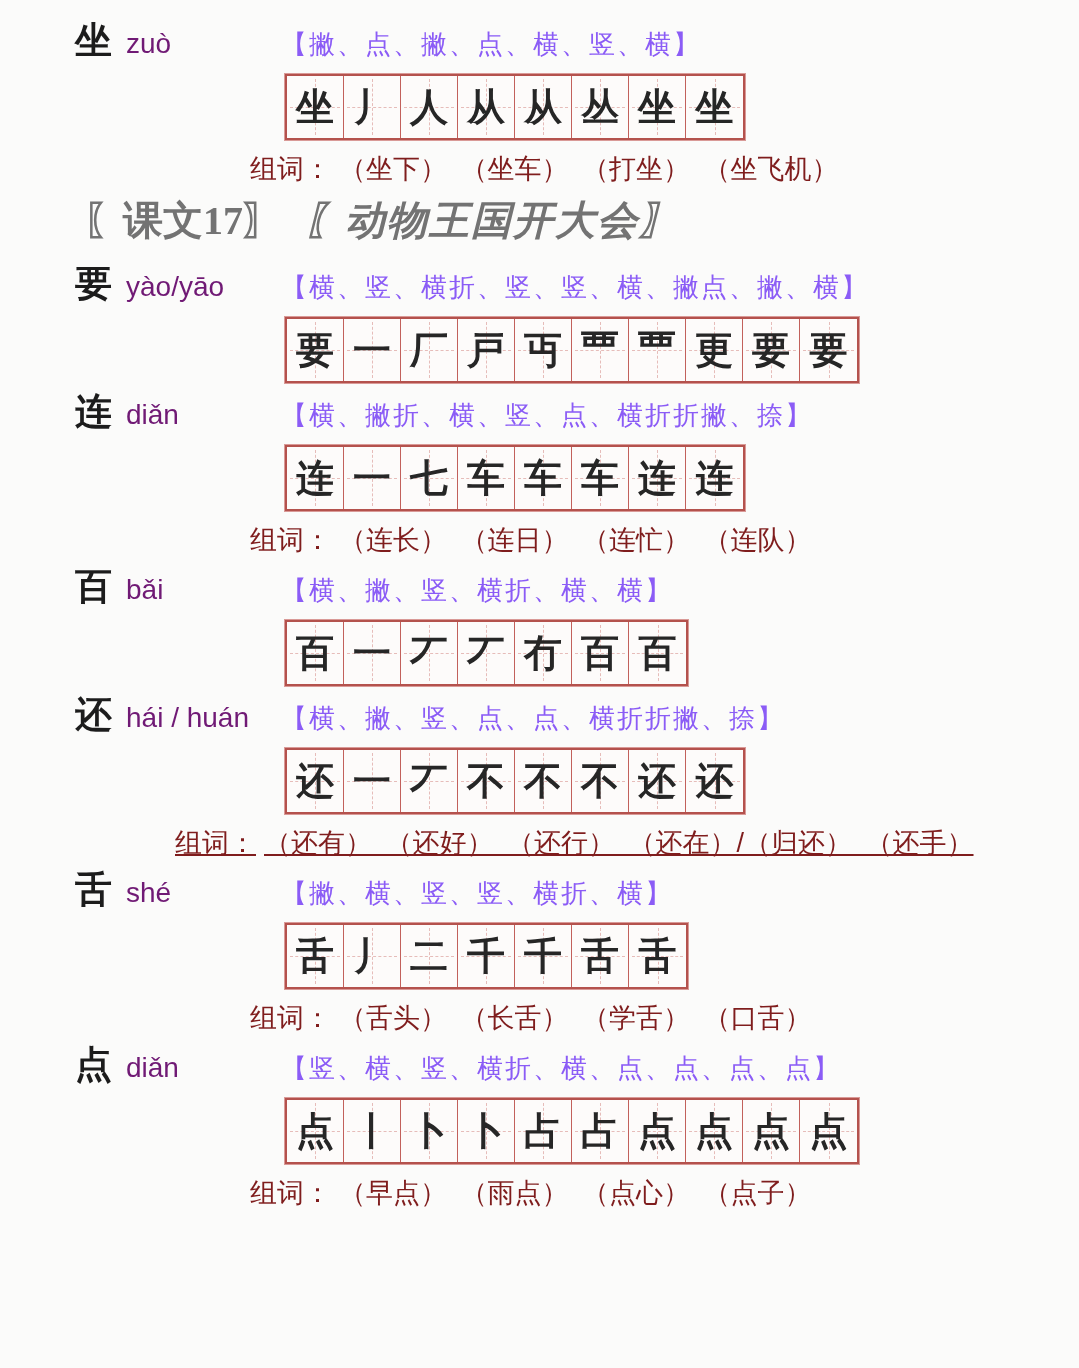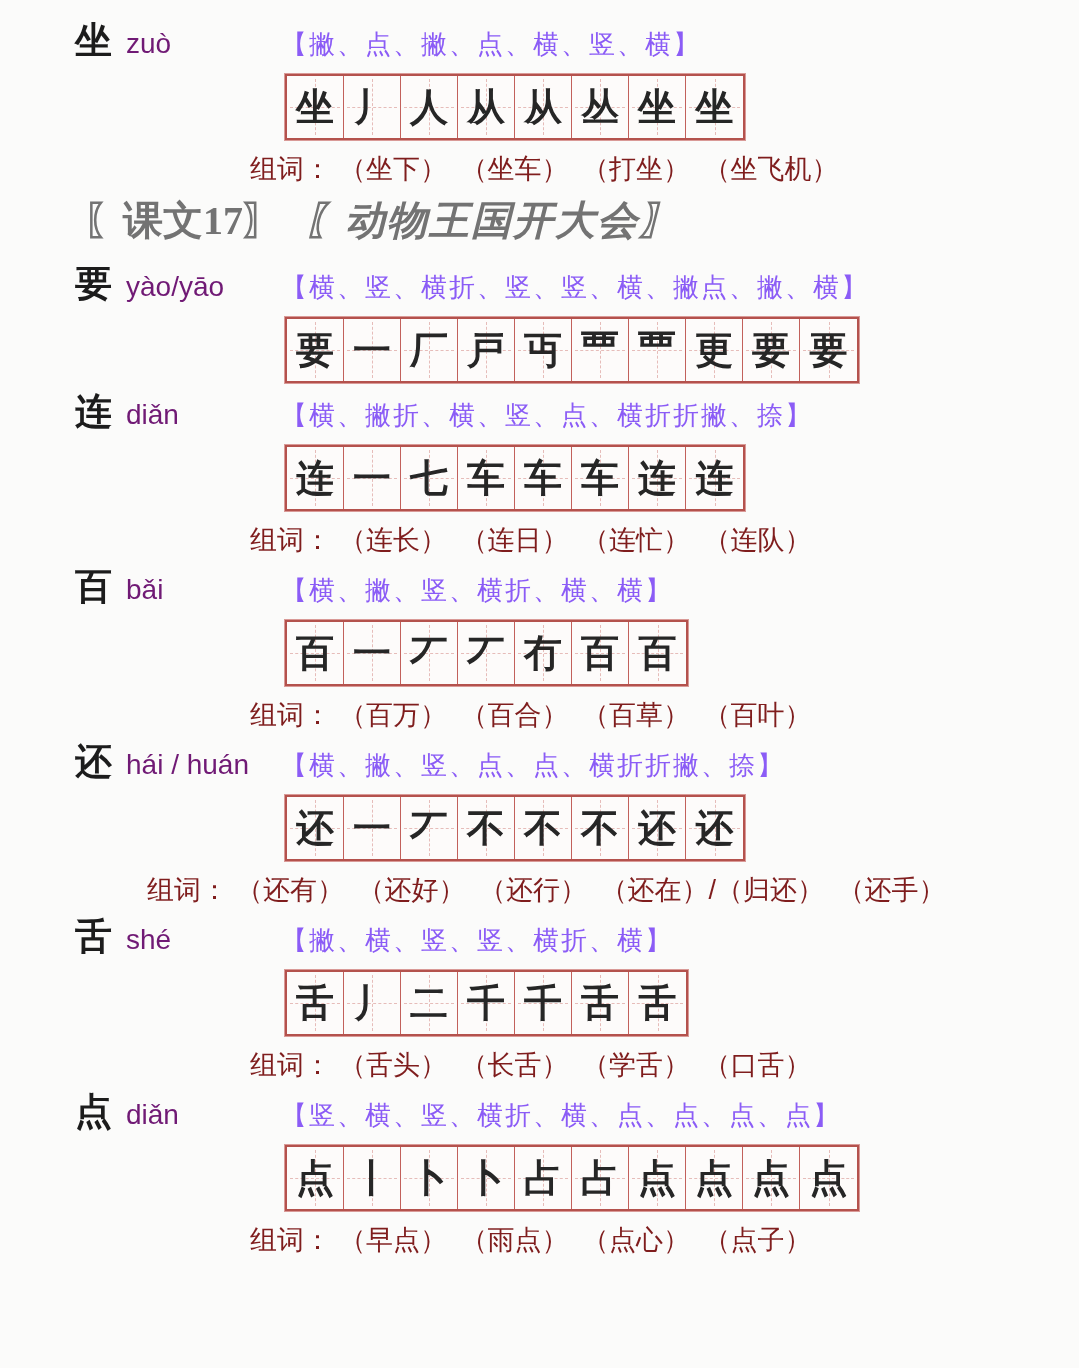--- a/index.html
+++ b/index.html
@@ -33,21 +33,21 @@
   .guide-h { position:absolute; left:3px; right:3px; top:50%; border-top:1px dashed #e6bcb9; }
   .guide-v { position:absolute; top:3px; bottom:3px; left:50%; border-left:1px dashed #e6bcb9; }
   .glyph {
     position:absolute; inset:0;
     display:flex; align-items:center; justify-content:center;
     font-size:38px; font-weight:600; color:#262626; line-height:1;
   }
 
   
   .words { margin:12px 0 0 175px; font-size:27px; color:#7f1d1d; line-height:1.3; white-space:nowrap; }
-  .words--wide { margin-left:72px; }
+  .words--wide { margin-left:100px;text-decoration:underline; }
   .words-label { margin-right:8px; }
   .words-list { word-spacing:6px; }
 
   
   .header { margin:10px 0 18px 8px; font-size:40px; font-weight:800; line-height:1.2; }
   .header .htag   { font-style:normal; }
   .header .htitle { font-style:italic; margin-left:20px; letter-spacing:2px; }
 </style>
 </head>
 <body style="background: rgb(251, 251, 250);">
@@ -276,23 +276,20 @@
             <span class="guide-v"></span>
             <span class="glyph">百</span>
           </div>
           <div class="cell">
             <span class="guide-h"></span>
             <span class="guide-v"></span>
             <span class="glyph">百</span>
           </div>
         </div>
     </div>
-    <div class="words">
-      <span class="words-label">组词：</span><span class="words-list">（百万） （百合） （百草） （百叶）</span>
-    </div>
   </article>
 
   <article class="entry">
     <div class="entry-head">
       <div class="charcol">
         <span class="bigchar">还</span>
         <span class="pinyin">hái / huán</span>
       </div>
       <div class="strokes">【横、撇、竖、点、点、横折折撇、捺】</div>
     </div>

